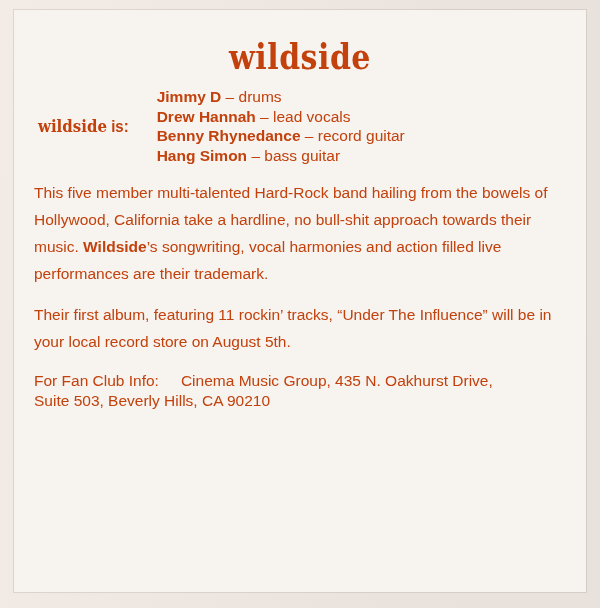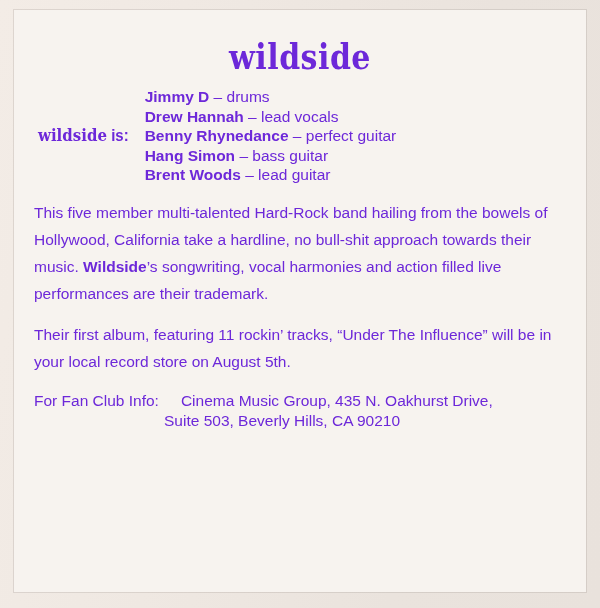--- a/index.html
+++ b/index.html
@@ -26,21 +26,21 @@
     width: 572px;
     height: 582px;
     background: #f7f3ef;
     box-shadow: 0 0 0 1px rgba(120,110,105,0.18);
   }
   .inner {
     position: absolute;
     left: 20px;
     top: 18px;
     width: 532px;
-    color: #6d28d9;
+    color: #c2410c;
   }
 
   
   .logo {
     text-align: center;
     font-family: "DejaVu Serif", serif;
     font-weight: bold;
     font-size: 30px;
     letter-spacing: 0.5px;
     margin: 8px 0 16px 0;
@@ -61,21 +61,21 @@
     padding-top: 1px;
     white-space: nowrap;
     transform: scaleY(1.05);
   }
   .members-label .is {
     font-family: "Liberation Sans", sans-serif;
     font-weight: bold;
     font-size: 15px;
   }
   .members-list {
-    margin-left: 16px;
+    margin-left: 28px;
     font-size: 15.5px;
     line-height: 19.5px;
   }
   .members-list .row { white-space: nowrap; }
   .members-list .name { font-weight: bold; }
   .members-list .role { font-weight: normal; }
 
   
   .para {
     font-size: 15.5px;
@@ -88,21 +88,20 @@
   .smallcaps-w {
     font-weight: bold;
   }
   .fanclub {
     font-size: 15.5px;
     line-height: 20px;
     margin-top: 16px;
   }
   .fanclub .line2 {
     display: block;
-    margin-left: 130px;
   }
   .fanclub .lbl { margin-right: 22px; }
 </style>
 </head>
 <body>
 
 <div class="page">
   <div class="sheet">
     <div class="inner">
 
@@ -115,27 +114,24 @@
           <span>wildside</span><span class="is"> is:</span>
         </div>
         <div class="members-list">
           <div class="row">
             <span class="name">Jimmy D</span><span class="role"> – drums</span>
           </div>
           <div class="row">
             <span class="name">Drew Hannah</span><span class="role"> – lead vocals</span>
           </div>
           <div class="row">
-            <span class="name">Benny Rhynedance</span><span class="role"> – perfect guitar</span>
+            <span class="name">Benny Rhynedance</span><span class="role"> – record guitar</span>
           </div>
           <div class="row">
             <span class="name">Hang Simon</span><span class="role"> – bass guitar</span>
-          </div>
-          <div class="row">
-            <span class="name">Brent Woods</span><span class="role"> – lead guitar</span>
           </div>
         </div>
       </div>
 
       <p class="para"><span>This five member multi-talented Hard-Rock band hailing from the bowels of Hollywood, California take a hardline, no bull-shit approach towards their music. </span><b class="smallcaps-w">Wildside</b><span>’s songwriting, vocal harmonies and action filled live performances are their trademark.</span></p>
 
 
       <p class="para"><span>Their first album, featuring 11 rockin’ tracks, “Under The Influence” will be in your local record store on August 5th.</span></p>
 
 

